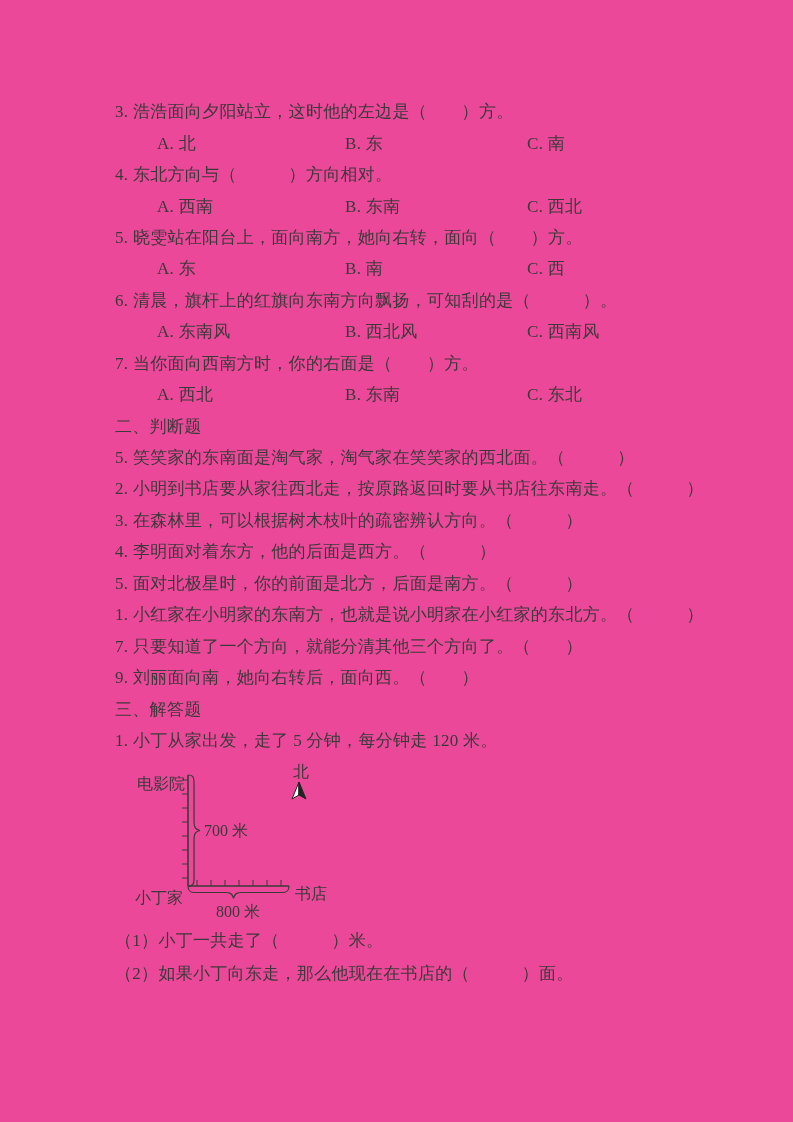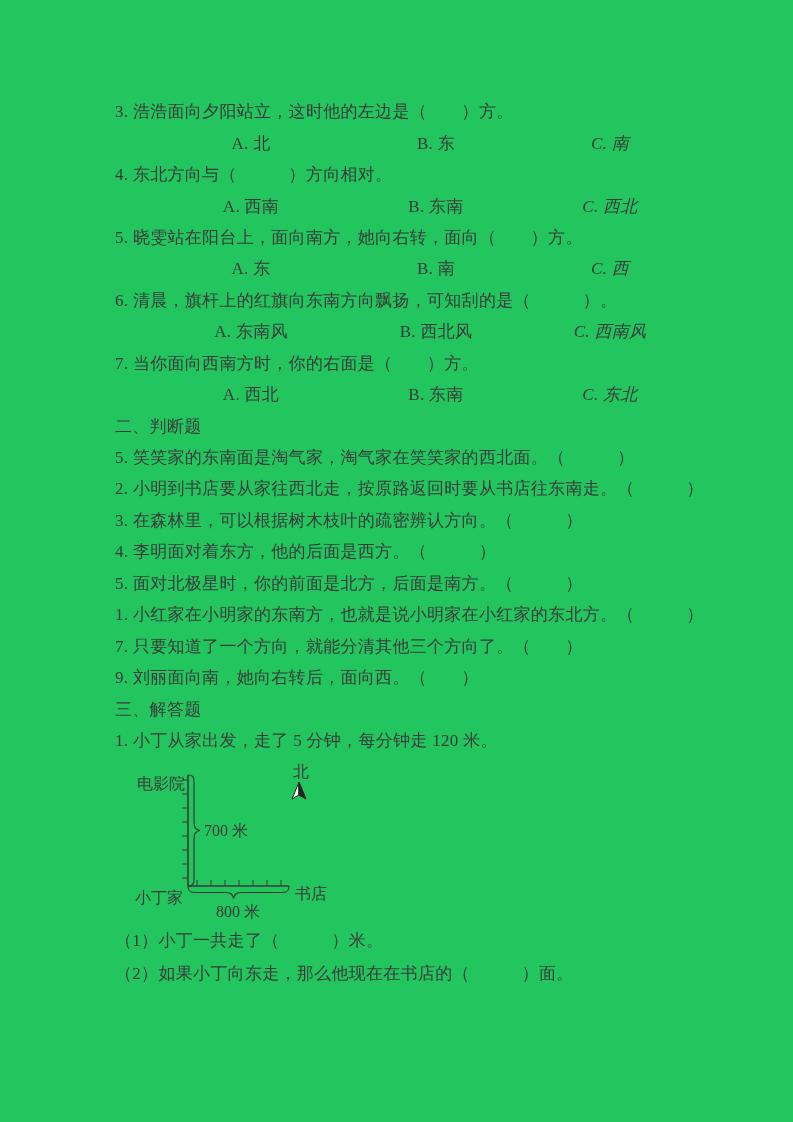--- a/index.html
+++ b/index.html
@@ -1,43 +1,42 @@
 <!DOCTYPE html>
 <html><head>
 <meta charset="utf-8">
 <style>
   html,body { margin:0; padding:0; background:#e8e8e8; }
   .page {
     position:relative;
     width:793px;
     height:1122px;
     margin:0 auto;
-    background:#22c55e;
+    background:#ec4899;
     font-family:"Liberation Serif","DejaVu Serif",serif;
     color:#3a3a3a;
     overflow:hidden;
-    text-align:center;
   }
   .content {
     position:absolute;
     left:115px;
     top:96px;
     width:578px;
   }
   .line {
     height:31.45px;
     display:flex;
     align-items:center;
     font-size:17px;
     letter-spacing:0.3px;
     white-space:nowrap;
   }
   .opts .opt-a { display:inline-block; width:188px;margin-left:42px; }
   .opts .opt-b { display:inline-block; width:182px; }
-  .opts .opt-c { display:inline-block; flex:1;font-style:italic; }
+  .opts .opt-c { display:inline-block; flex:1; }
   .sub-line {
     height:33px;
     display:flex;
     align-items:center;
     font-size:17px;
     letter-spacing:0.3px;
     white-space:nowrap;
   }
   .diagram-wrap {
     height:166px;

